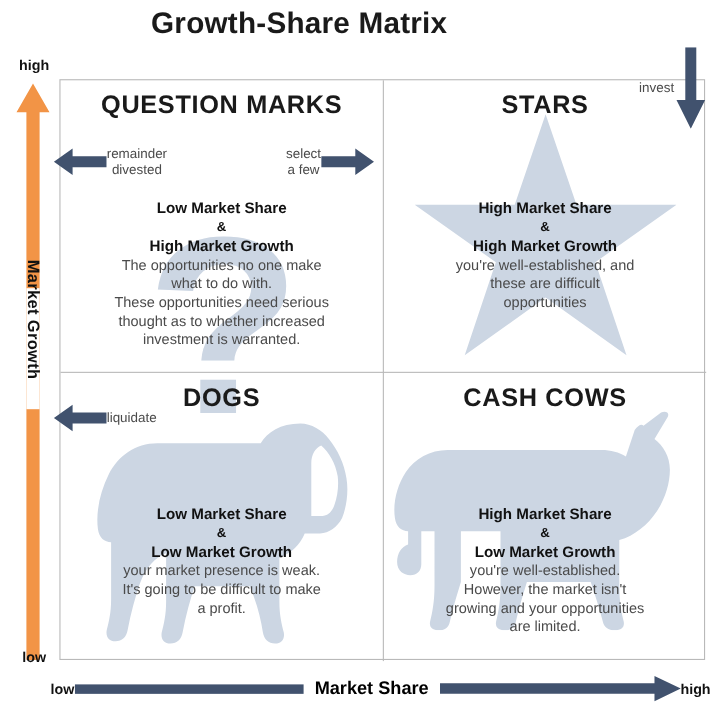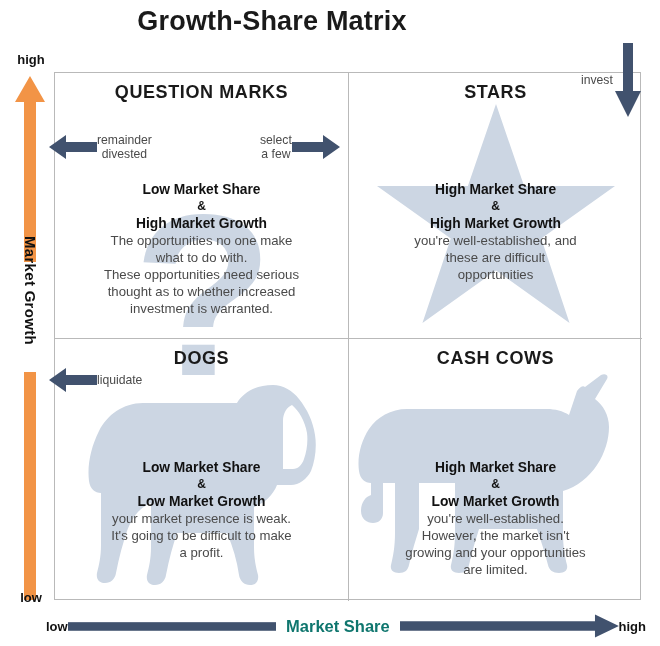--- a/index.html
+++ b/index.html
@@ -68,21 +68,21 @@
   #quad-stars    { left: 294px; top: 0;     width: 293px; height: 265px; }
   #quad-dogs     { left: 0;     top: 266px; width: 293px; height: 262px; }
   #quad-cows     { left: 294px; top: 266px; width: 293px; height: 262px; }
 
   .quad-title {
     position: absolute;
     left: 0;
     top: 9px;
     width: 100%;
     text-align: center;
-    font-size: 18px;
+    font-size: 23px;
     font-weight: bold;
     color: #1a1a1a;
     letter-spacing: 0.6px;
     z-index: 6;
   }
 
   
   .art {
     position: absolute;
     z-index: 1;
@@ -195,21 +195,21 @@
     align-items: center;
   }
   #axis-x-low, #axis-x-high {
     font-size: 13px;
     font-weight: bold;
     color: #111111;
   }
   #axis-x-label {
     font-size: 16.5px;
     font-weight: bold;
-    color: #0f766e;
+    color: #000000;
     padding: 0 10px;
     white-space: nowrap;
   }
 </style>
 </head>
 <body>
 
 <div id="page">
 
   <div id="chart-title">Growth-Share Matrix</div>

